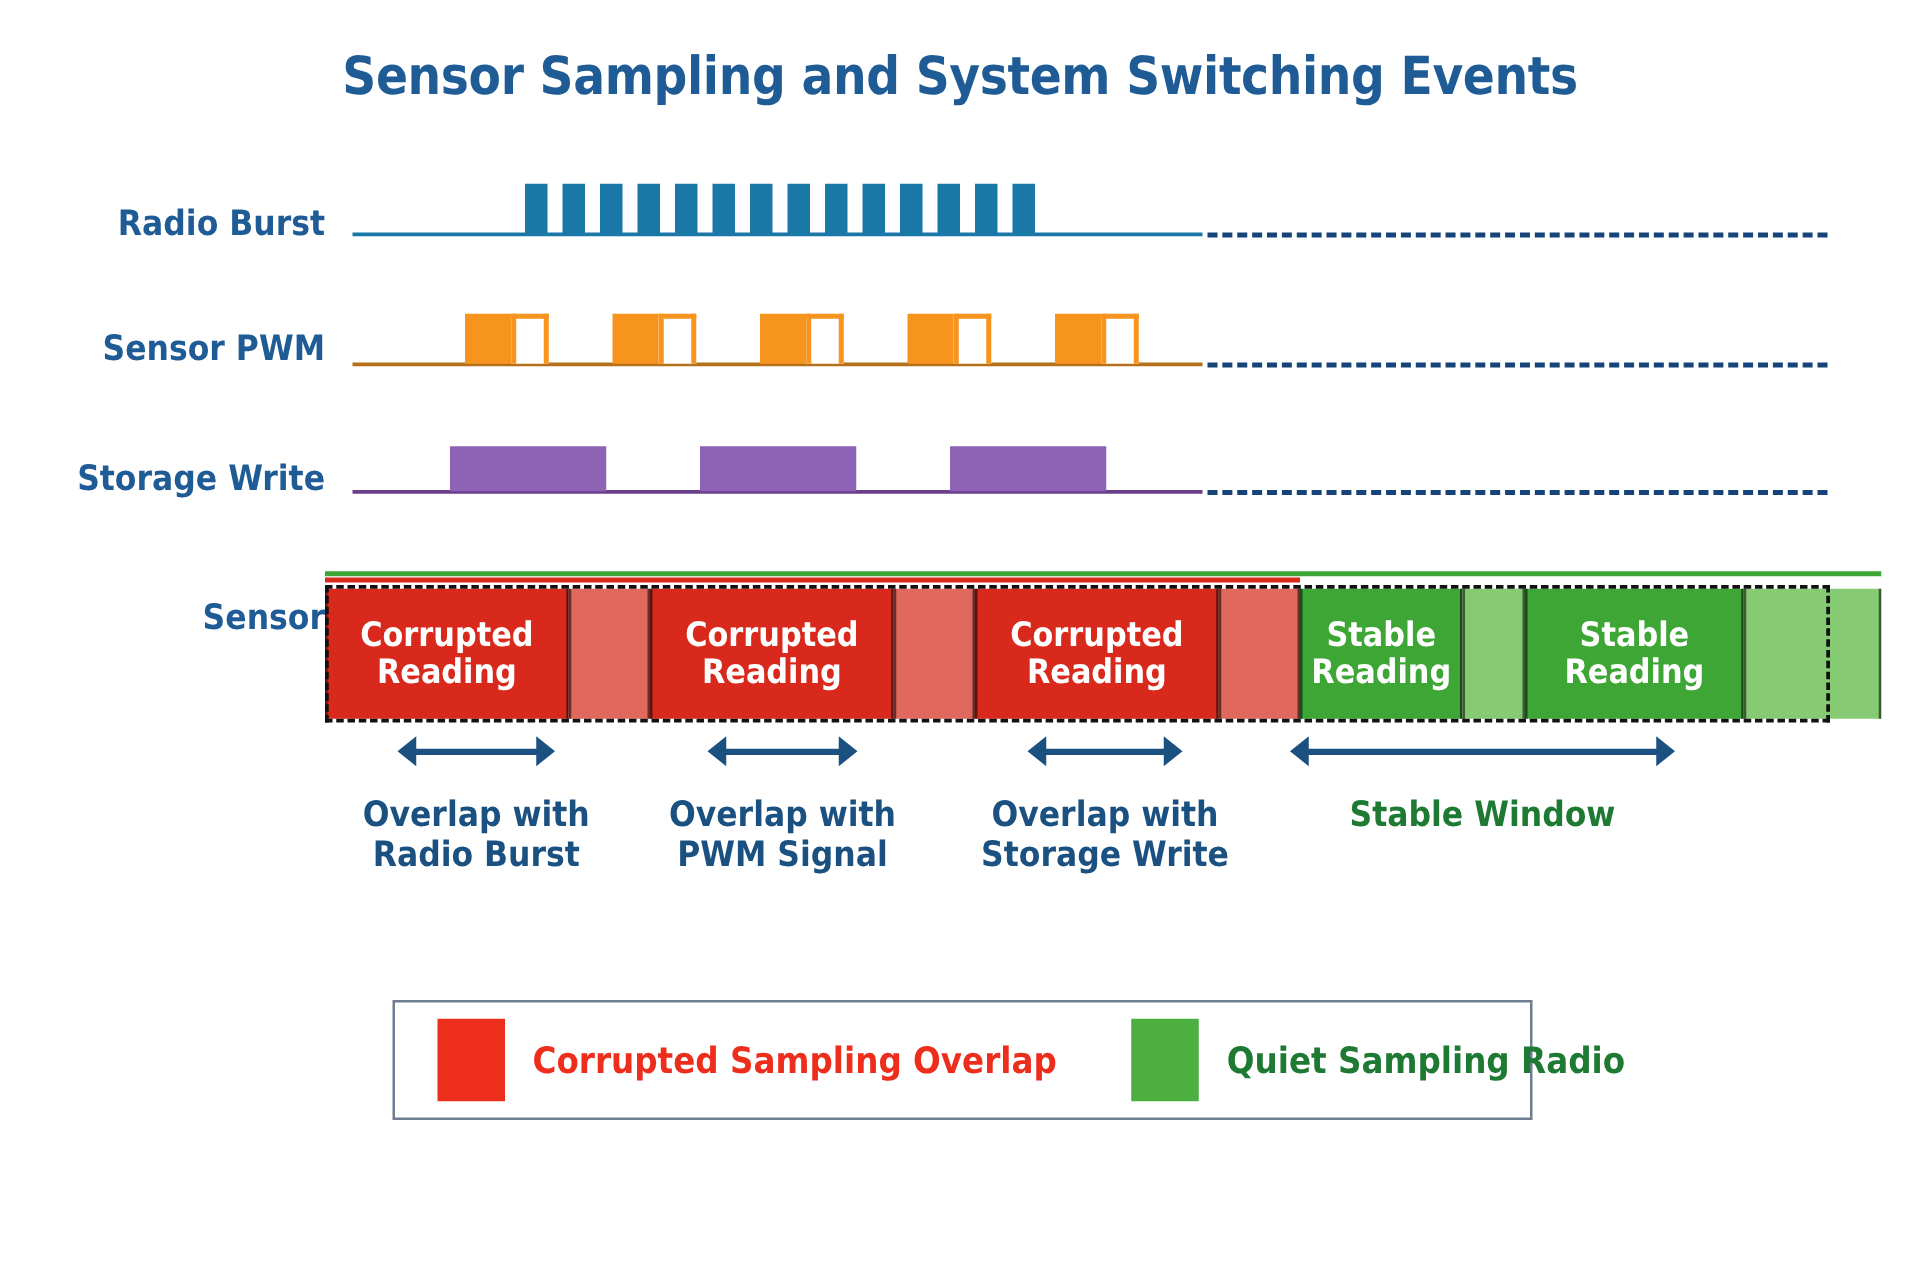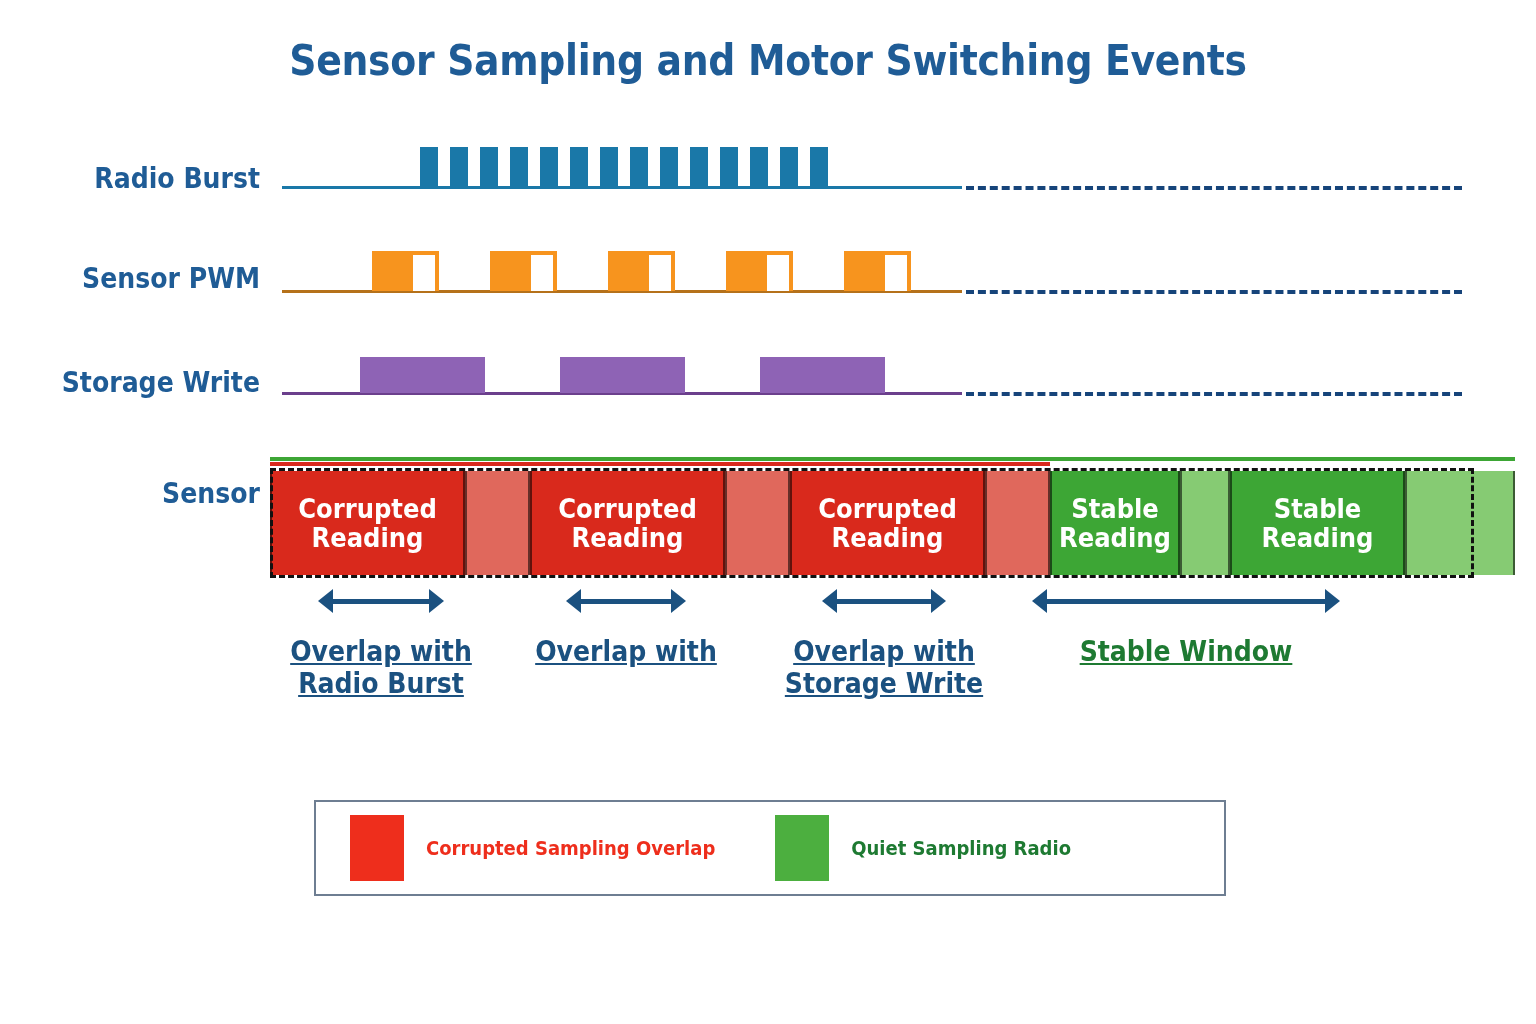--- a/index.html
+++ b/index.html
@@ -57,21 +57,21 @@
   .pulse{position:absolute;bottom:0;}
   #row-radio .pulse{background:#1A78A8;width:18px;height:40px;}
   #row-storage .pulse{background:#8E63B5;height:36px;}
 
   .pwmblk{position:absolute;bottom:0;height:40px;background:#F7941E;}
   .pwmnotch{position:absolute;bottom:0;background:#ffffff;border:4px solid #F7941E;
             border-bottom:none;box-sizing:border-box;}
 
   
   .sampband{
-    position:absolute;left:270px;top:468px;width:1204px;height:110px;
+    position:absolute;left:260px;top:468px;width:1204px;height:110px;
   }
   .sampdash{
     position:absolute;left:0;top:0;width:1204px;height:110px;
     border:3px dashed #111111;box-sizing:border-box;
     pointer-events:none;
   }
   .topline{position:absolute;height:4px;top:-6px;}
   .seg{
     position:absolute;top:3px;height:104px;
     box-sizing:border-box;
@@ -92,40 +92,39 @@
   .arrowline{position:absolute;left:11px;right:11px;top:11px;height:5px;background:#1B5180;}
   .ahead{position:absolute;top:1px;width:0;height:0;
          border-top:12px solid transparent;border-bottom:12px solid transparent;}
   .ahead.l{left:0;border-right:15px solid #1B5180;}
   .ahead.r{right:0;border-left:15px solid #1B5180;}
 
   .annot{
     position:absolute;text-align:center;
     font-size:28px;font-weight:bold;line-height:1.14;
     color:#1B5180;
-    text-decoration:underline;
   }
   .annot.green{color:#1E7A32;}
 
   
   .legend{
     position:absolute;left:314px;top:800px;width:908px;height:92px;
     border:2px solid #6E7E92;background:#ffffff;
     display:flex;align-items:center;
   }
   .legitem{display:flex;align-items:center;}
   .swatch{width:54px;height:66px;}
-  .legtext{font-size:20px;font-weight:bold;margin-left:22px;white-space:nowrap;}
+  .legtext{font-size:29px;font-weight:bold;margin-left:22px;white-space:nowrap;}
 </style>
 </head>
 <body>
 
 <div class="stage">
 
-  <div class="title">Sensor Sampling and Motor Switching Events</div>
+  <div class="title">Sensor Sampling and System Switching Events</div>
 
   <div class="rowlabel" id="lbl-radio">Radio Burst</div>
   <div class="rowlabel" id="lbl-pwm">Sensor PWM</div>
   <div class="rowlabel" id="lbl-storage">Storage Write</div>
   <div class="rowlabel" id="lbl-sensor">
     <div>Sensor</div>
   </div>
 
   <div class="wrow" id="row-radio">
     <div class="baseline" id="base-radio"></div>
@@ -228,20 +227,21 @@
         <div>Overlap with</div>
         <div>Radio Burst</div>
       </div>
       <div class="arrowwrap" style="left: 566px; width: 120px; top: 588px;">
         <div class="ahead l"></div>
         <div class="arrowline"></div>
         <div class="ahead r"></div>
       </div>
       <div class="annot" style="width: 300px; left: 476px; top: 636px;">
         <div>Overlap with</div>
+        <div>PWM Signal</div>
       </div>
       <div class="arrowwrap" style="left: 822px; width: 124px; top: 588px;">
         <div class="ahead l"></div>
         <div class="arrowline"></div>
         <div class="ahead r"></div>
       </div>
       <div class="annot" style="width: 300px; left: 734px; top: 636px;">
         <div>Overlap with</div>
         <div>Storage Write</div>
       </div>

